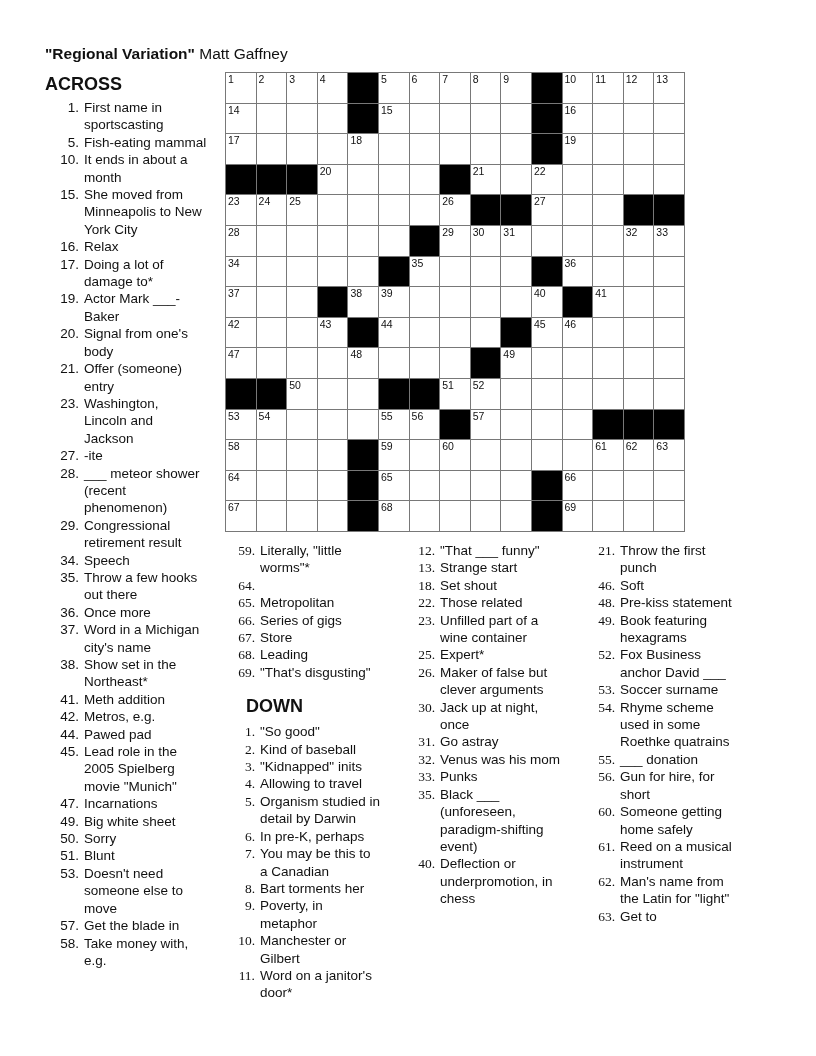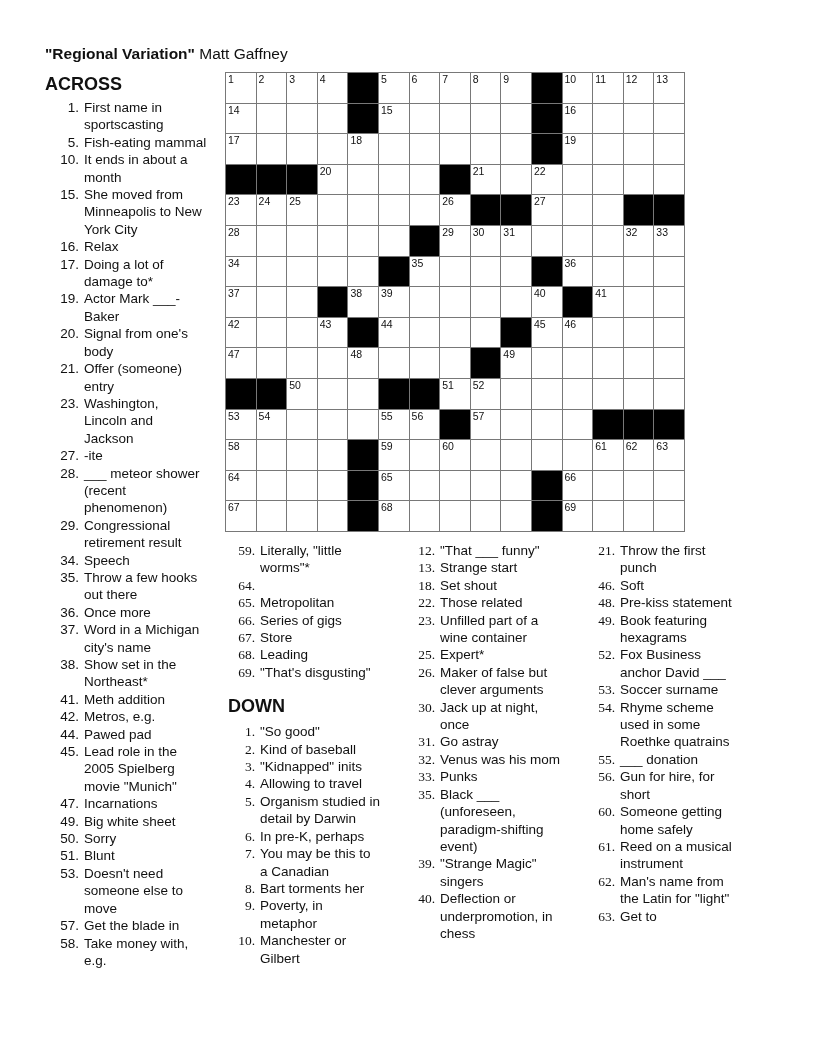--- a/index.html
+++ b/index.html
@@ -1,21 +1,21 @@
 <!DOCTYPE html>
 <html><head>
 <meta charset="utf-8">
 <style>
   html,body{margin:0;padding:0;background:#fff;}
   .page{position:relative;width:816px;height:1056px;background:#fff;
         font-family:"Liberation Sans","DejaVu Sans",sans-serif;color:#111;overflow:hidden;}
   .title-line{position:absolute;left:45px;top:45px;font-size:15.5px;white-space:nowrap;}
   .title{font-weight:bold;}
   .section-header{font-size:18px;font-weight:bold;margin:0 0 4px 0;}
-  .down-header{margin:15px 0 6px 3px;}
+  .down-header{margin:15px 0 6px 21px;}
   .col{position:absolute;}
   .clue{display:flex;font-size:13.5px;line-height:17.4px;}
   .clue .num{flex:none;text-align:right;}
   .clue .txt{margin-left:5px;white-space:pre-line;}
   #col-left{left:45px;top:74px;width:182px;}
   #col-left .num{width:34px;}
   #col-2{left:225px;top:542px;width:176px;}
   #col-3{left:405px;top:542px;width:180px;}
   #col-4{left:585px;top:542px;width:196px;}
   #col-2 .num,#col-3 .num,#col-4 .num{width:30px;font-family:Liberation Serif, serif;}
@@ -616,20 +616,25 @@
         <div class="clue">
           <span class="num">9.</span>
           <span class="txt">Poverty, in
 metaphor</span>
         </div>
         <div class="clue">
           <span class="num">10.</span>
           <span class="txt">Manchester or
 Gilbert</span>
         </div>
+        <div class="clue">
+          <span class="num">11.</span>
+          <span class="txt">Word on a janitor's
+door*</span>
+        </div>
       </div>
   </div>
 
   <div class="col" id="col-3">
     <div id="clues-c3">
         <div class="clue">
           <span class="num">12.</span>
           <span class="txt">"That ___ funny"</span>
         </div>
         <div class="clue">
@@ -676,25 +681,20 @@
           <span class="txt">Punks</span>
         </div>
         <div class="clue">
           <span class="num">35.</span>
           <span class="txt">Black ___
 (unforeseen,
 paradigm-shifting
 event)</span>
         </div>
         <div class="clue">
-          <span class="num">39.</span>
-          <span class="txt">"Strange Magic"
-singers</span>
-        </div>
-        <div class="clue">
           <span class="num">40.</span>
           <span class="txt">Deflection or
 underpromotion, in
 chess</span>
         </div>
       </div>
   </div>
 
   <div class="col" id="col-4">
     <div id="clues-c4">

